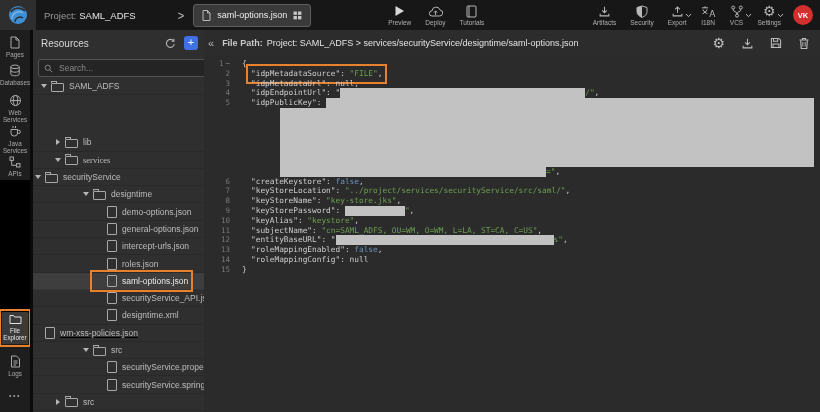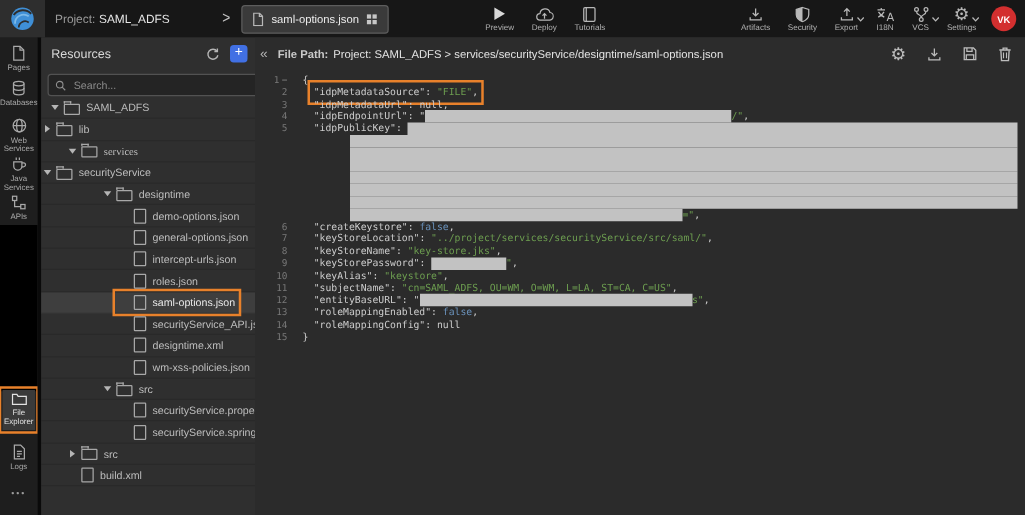--- a/index.html
+++ b/index.html
@@ -326,21 +326,21 @@
   </div>
   <div id="tree">
   <div class="tree-row" style="padding-left: 6px;">
     <span class="tree-inner">
       <span class="tw down"></span>
       <span class="ticon folder"></span>
       <span class="tlabel">SAML_ADFS</span>
     </span>
   </div>
 
-  <div class="tree-row" style="">
+  <div class="tree-row" style="padding-left: 20px; margin-top: 39px;">
     <span class="tree-inner">
       <span class="tw right"></span>
       <span class="ticon folder"></span>
       <span class="tlabel">lib</span>
     </span>
   </div>
 
 
   <div class="tree-row" style="padding-left: 20px; font-family: Liberation Serif, serif;">
     <span class="tree-inner">
@@ -415,21 +415,21 @@
   </div>
 
   <div class="tree-row" style="padding-left: 62px;">
     <span class="tree-inner">
       <span class="tw"></span>
       <span class="ticon file"></span>
       <span class="tlabel">designtime.xml</span>
     </span>
   </div>
 
-  <div class="tree-row" style="padding-left: 62px;">
+  <div class="tree-row" style=" text-decoration: underline;">
     <span class="tree-inner">
       <span class="tw"></span>
       <span class="ticon file"></span>
       <span class="tlabel">wm-xss-policies.json</span>
     </span>
   </div>
 
   <div class="tree-row" style="padding-left: 48px;">
     <span class="tree-inner">
       <span class="tw down"></span>

